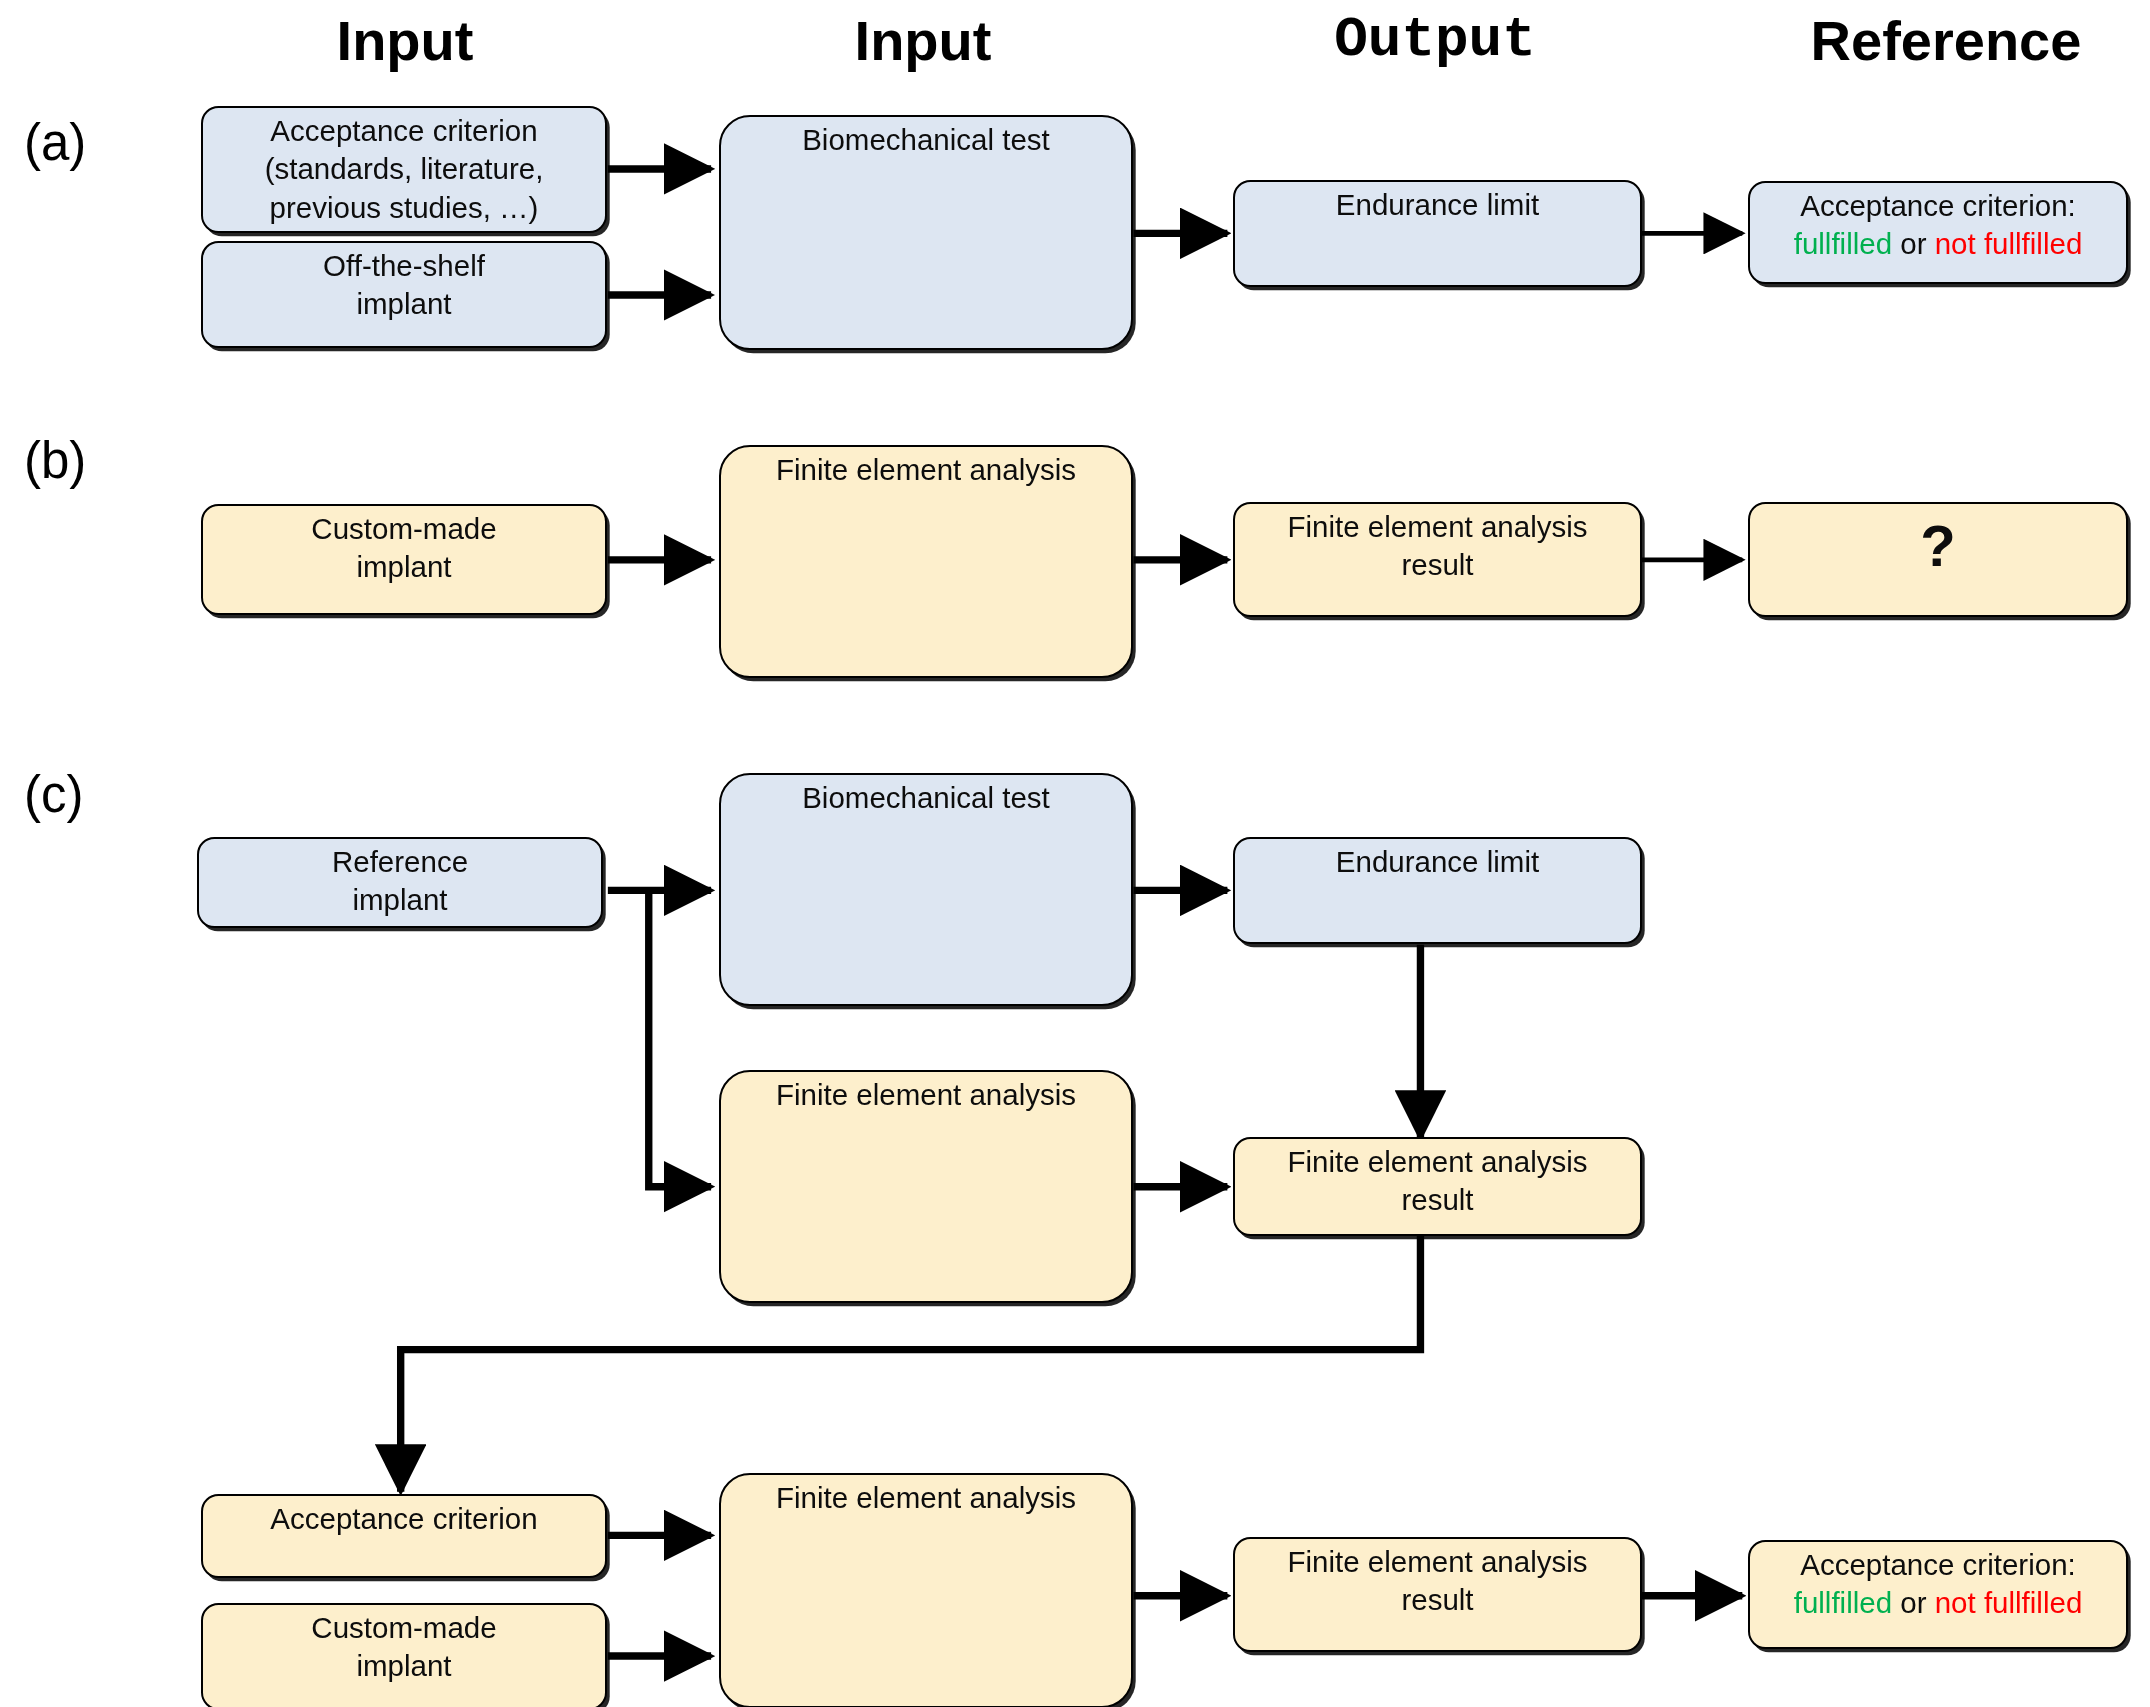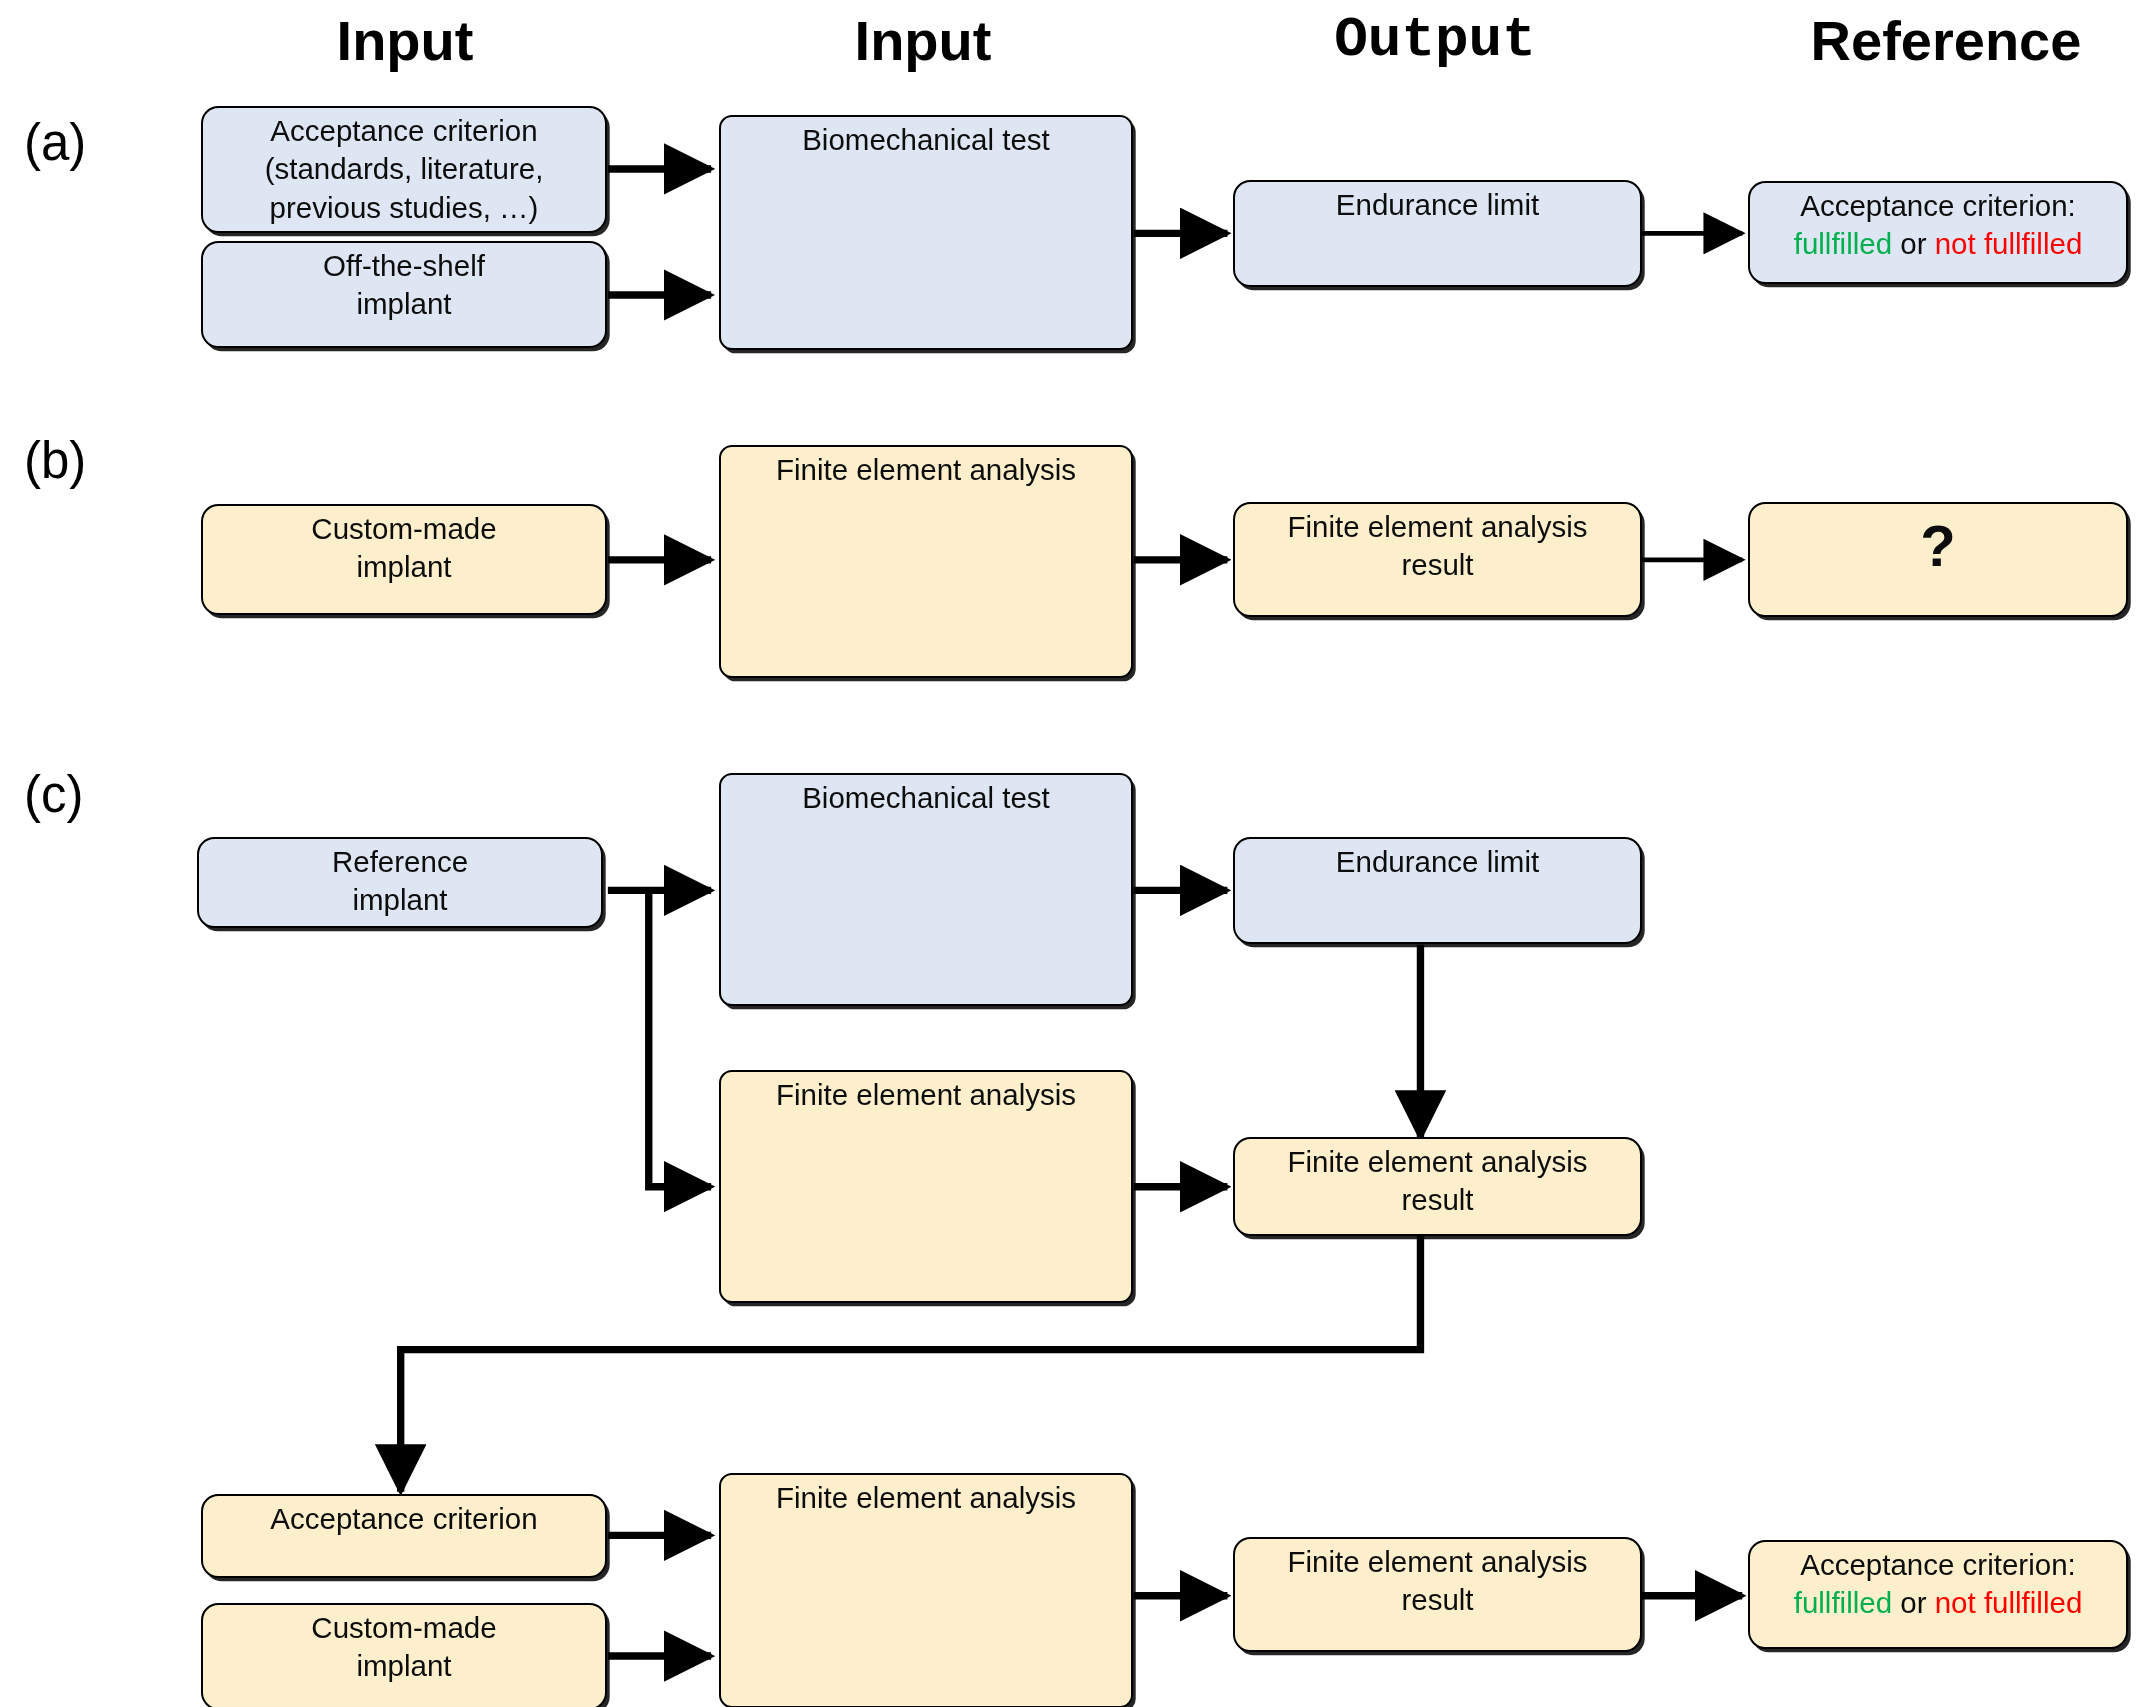--- a/index.html
+++ b/index.html
@@ -52,21 +52,21 @@
     text-align: center;
     font-size: 29.5px;
     line-height: 1.30;
     color: #0d0d0d;
     box-shadow: 3.4px 4px 0 -0.7px rgba(0,0,0,0.85);
     padding: 4px 20px;
   }
   .node.blue  { background: #dde6f2; }
   .node.amber { background: #fdefcc; }
   .node .txt { display: block; width: 100%; }
-  .node.big { border-radius: 13px; }
+  .node.big { border-radius: 31px; }
   .node.qmark { font-size: 58px; font-weight: bold; }
   .ok   { color: #00b04f; }
   .bad  { color: #ff0000; }
   .neutral { color: #0d0d0d; }
 </style>
 </head>
 <body>
 
 <div id="stage">
 

